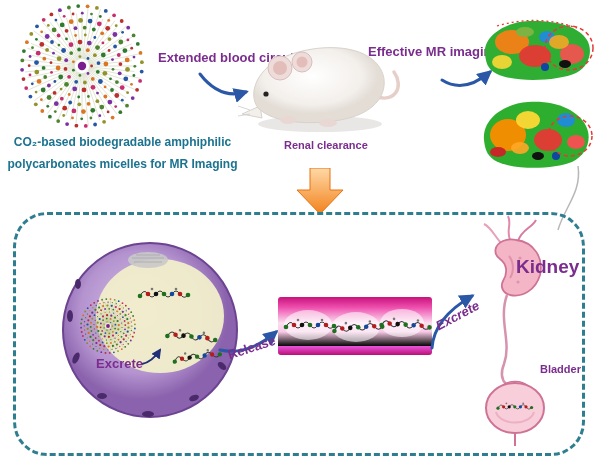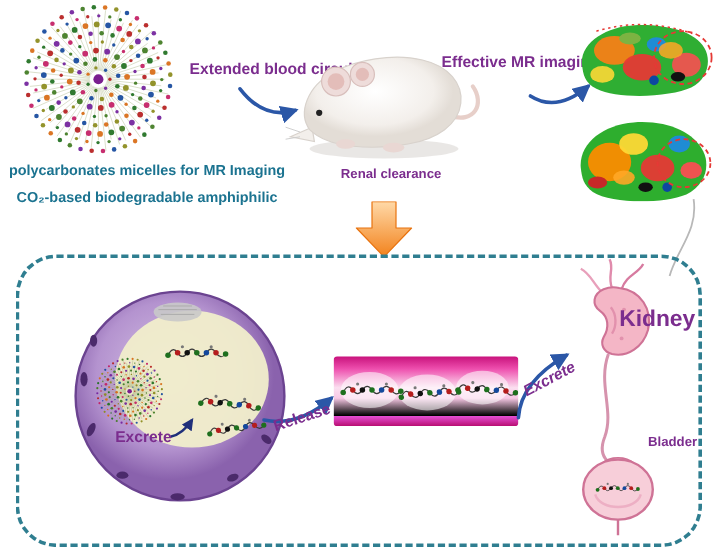--- a/index.html
+++ b/index.html
@@ -316,22 +316,22 @@
         <circle cx="-5.6" cy="59.7" r="1.9" fill="#b51d1d" opacity="0.92"></circle>
         <circle cx="-14.9" cy="58.1" r="1.9" fill="#71209b" opacity="0.92"></circle>
         <circle cx="-23.8" cy="55.1" r="1.9" fill="#3f7a1f" opacity="0.92"></circle>
         <circle cx="-32.1" cy="50.7" r="1.9" fill="#1e6f1e" opacity="0.92"></circle>
         <circle cx="-39.7" cy="45.0" r="1.9" fill="#d86a12" opacity="0.92"></circle>
         <circle r="4.2" fill="#7a1f8f"></circle>
       </g>
   </svg>
 
   <div class="caption">
+    <div>CO₂-based biodegradable  amphiphilic</div>
     <div>polycarbonates micelles for MR Imaging</div>
-    <div>CO₂-based biodegradable  amphiphilic</div>
   </div>
 
   <div class="lbl" style="left:158px;top:50px;font-size:13px">Extended blood circulation</div>
 
   <svg class="abs" style="left:196px;top:70px" width="58" height="34" viewBox="0 0 58 34">
     <path d="M4,4 Q24,30 50,22" fill="none" stroke="#2b57a7" stroke-width="3" stroke-linecap="round" marker-end="url(#arrowBlue)"></path>
   </svg>
 
   <svg class="abs" style="left:236px;top:20px" width="168" height="120" viewBox="0 0 168 120">
     <ellipse cx="84" cy="104" rx="62" ry="8" fill="#e0ddda" opacity="0.7"></ellipse>

